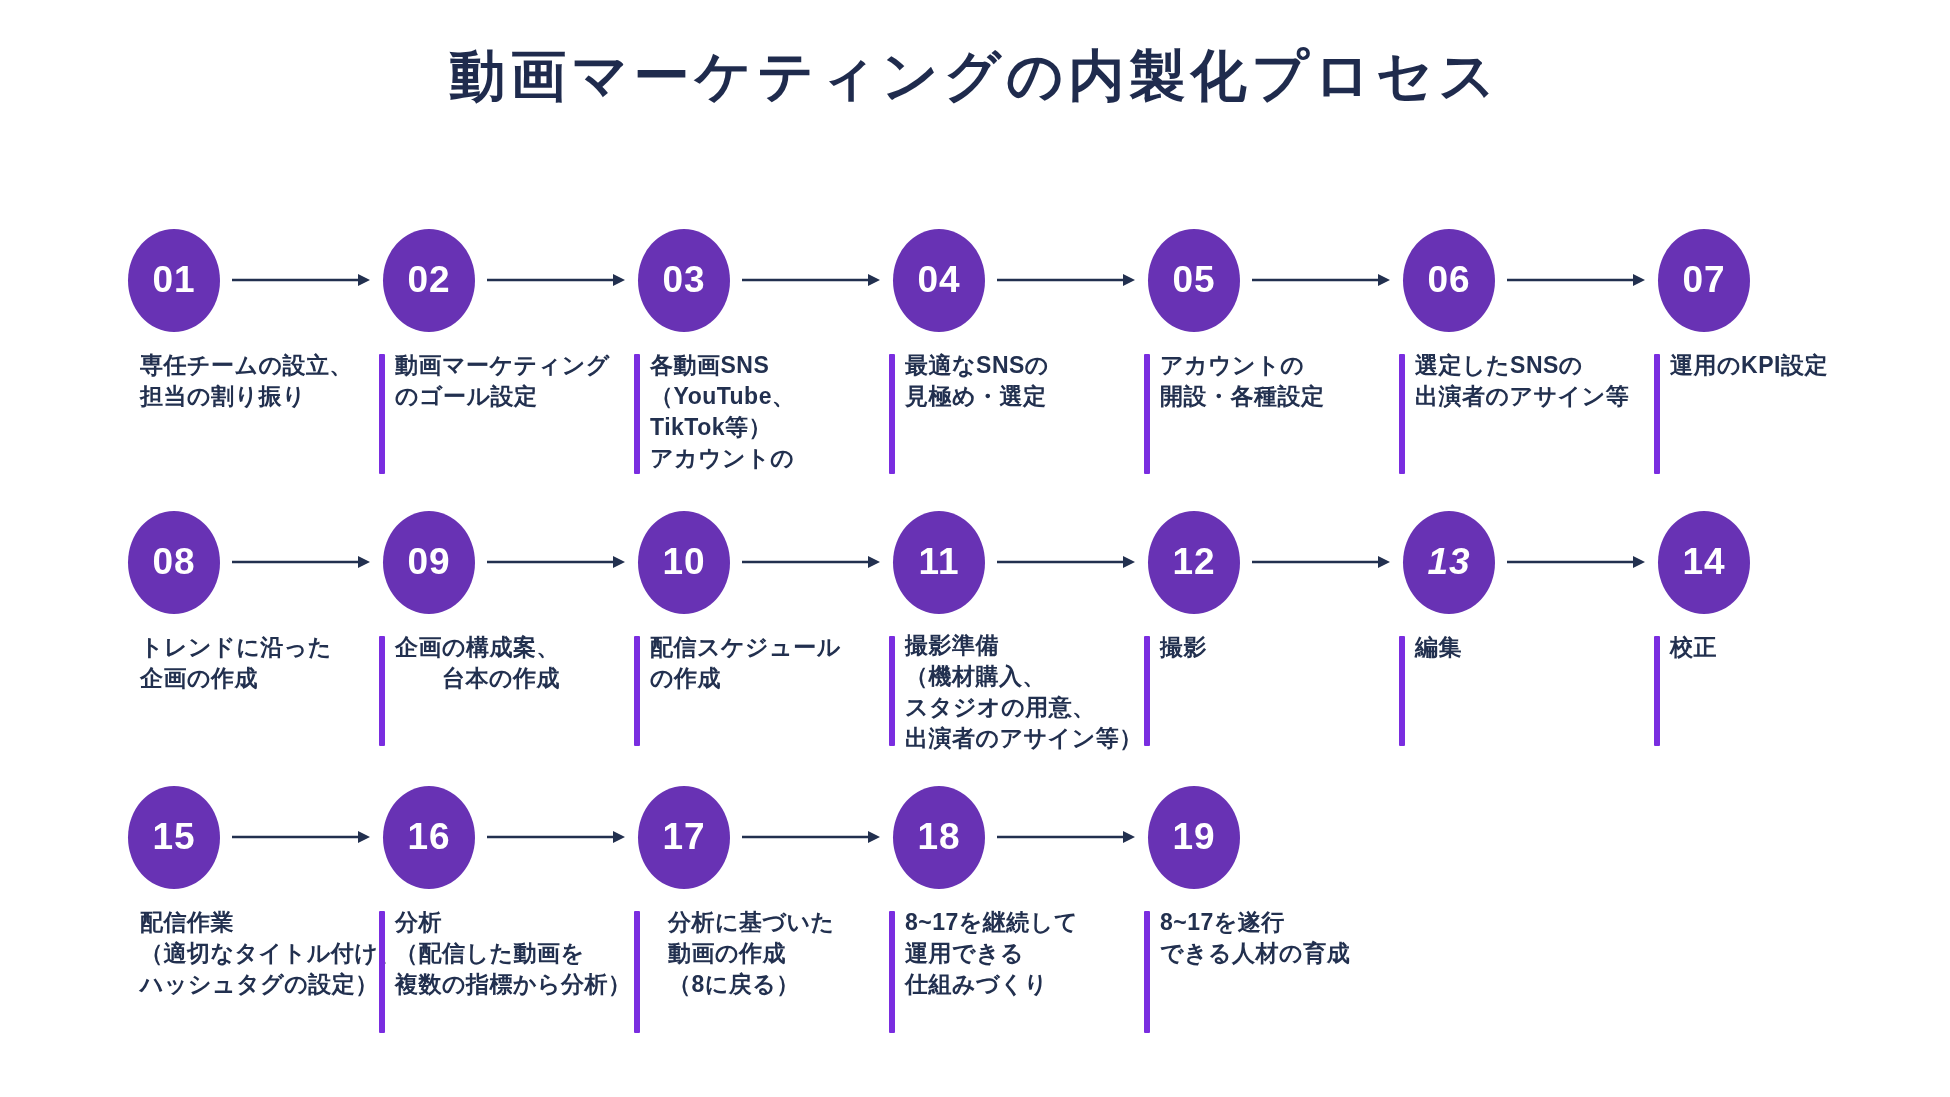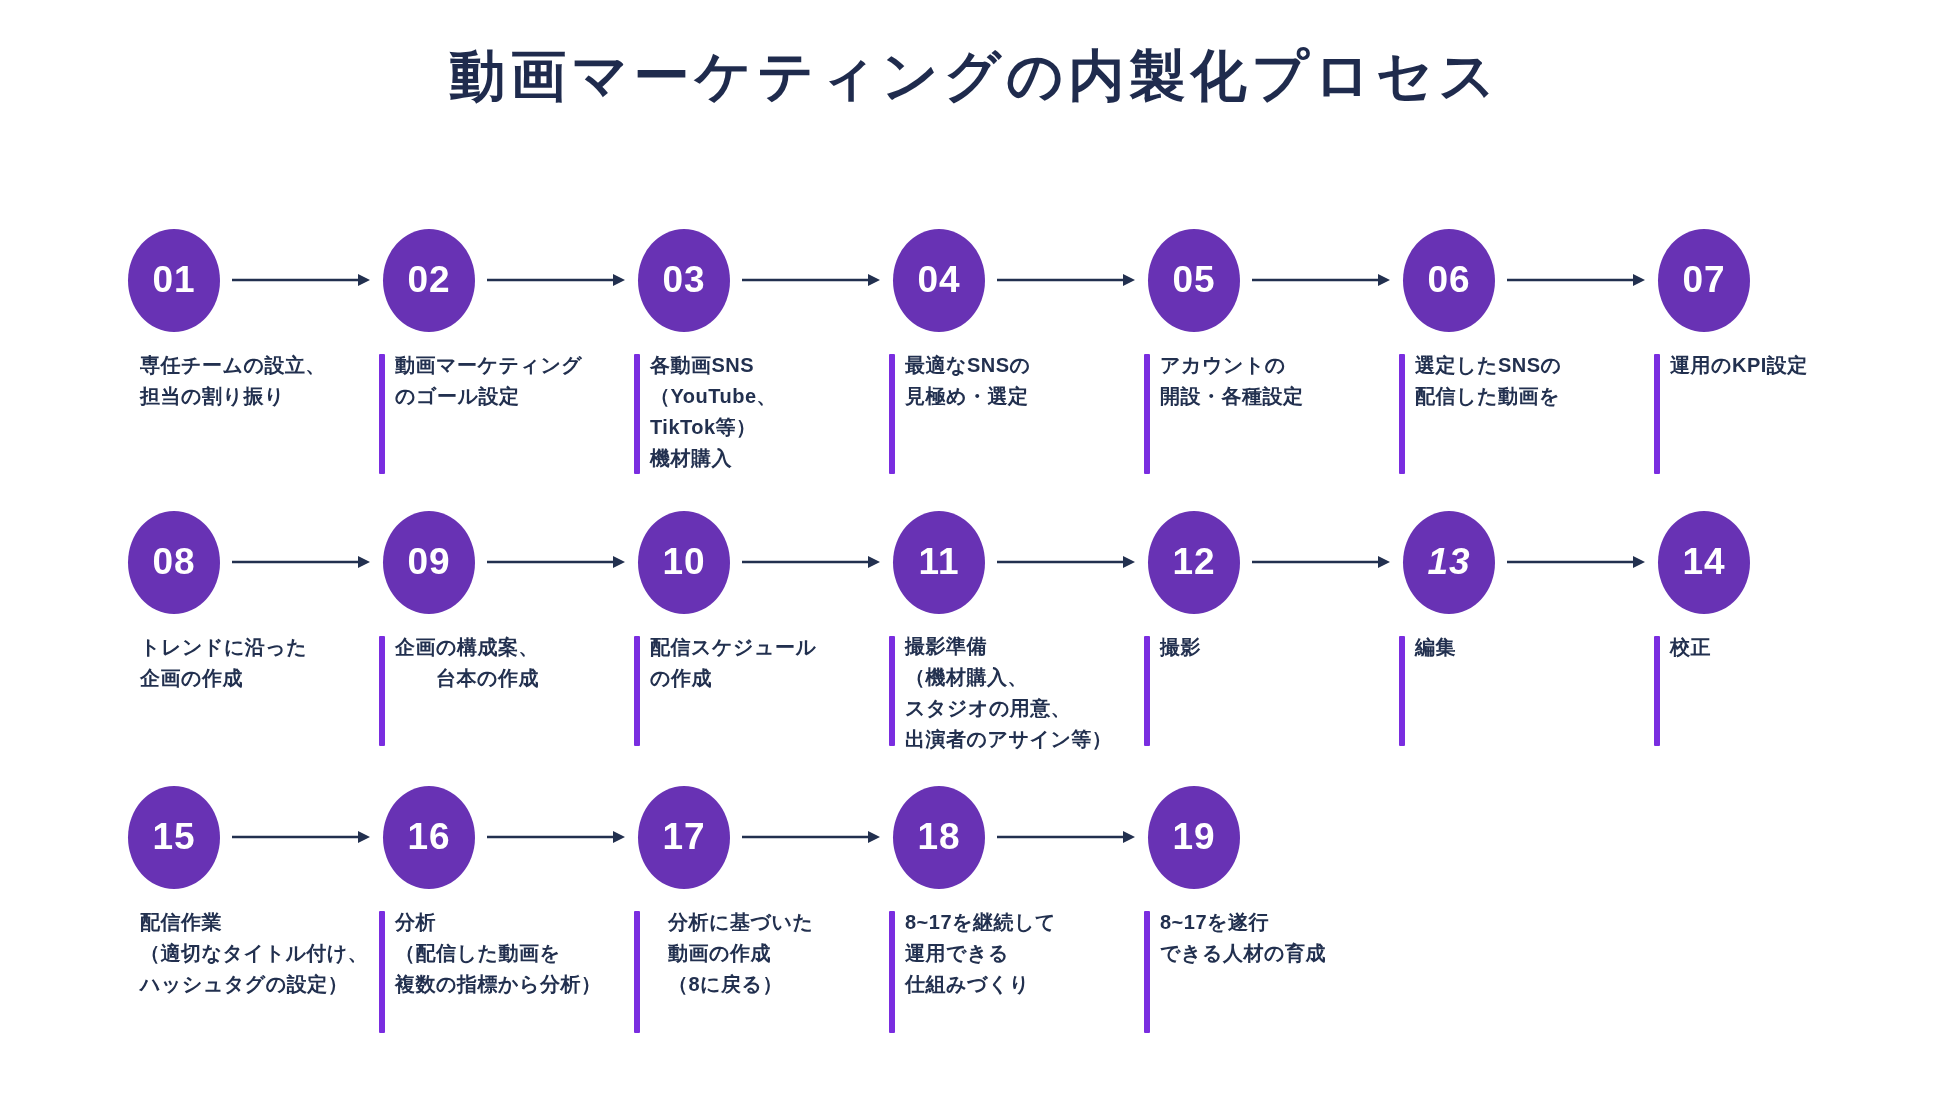--- a/index.html
+++ b/index.html
@@ -23,21 +23,21 @@
     background:var(--circle,#6832b4);
     display:flex;align-items:center;justify-content:center;
   }
   .circle .num{
     color:var(--circle-num,#ffffff);
     font-size:37px;font-weight:800;letter-spacing:1px;
   }
   .step-label{
     position:absolute;
     color:var(--text,#22304f);
-    font-size:20px;line-height:31px;font-weight:700;
+    font-size:23px;line-height:31px;font-weight:700;
     letter-spacing:0.5px;
     white-space:pre-line;
   }
   .bar{
     position:absolute;width:5.5px;
     background:var(--bar,#7a2de0);
     border-radius:1px;
   }
   .arrow{position:absolute;}
 </style>
@@ -70,21 +70,21 @@
         <span class="num">03</span>
       </div>
       <svg class="arrow" width="139" height="16" viewBox="0 0 139 16" style="left: 742px; top: 272px;">
         <line x1="0" y1="8" x2="127" y2="8" stroke="#22304f" stroke-width="2.6"></line>
         <polygon points="126,2 138,8 126,14" fill="#22304f"></polygon>
       </svg>
       <div class="bar" style="left: 634px; top: 354px; height: 120px;"></div>
       <div class="step-label" style="left: 650px; top: 350px;">各動画SNS
 （YouTube、
 TikTok等）
-機材購入</div>
+アカウントの</div>
       <div class="circle" style="left: 893px; top: 228.5px; width: 92px; height: 103px;">
         <span class="num">04</span>
       </div>
       <svg class="arrow" width="139" height="16" viewBox="0 0 139 16" style="left: 997px; top: 272px;">
         <line x1="0" y1="8" x2="127" y2="8" stroke="#22304f" stroke-width="2.6"></line>
         <polygon points="126,2 138,8 126,14" fill="#22304f"></polygon>
       </svg>
       <div class="bar" style="left: 889px; top: 354px; height: 120px;"></div>
       <div class="step-label" style="left: 905px; top: 350px;">最適なSNSの
 見極め・選定</div>
@@ -100,21 +100,21 @@
 開設・各種設定</div>
       <div class="circle" style="left: 1403px; top: 228.5px; width: 92px; height: 103px;">
         <span class="num">06</span>
       </div>
       <svg class="arrow" width="139" height="16" viewBox="0 0 139 16" style="left: 1507px; top: 272px;">
         <line x1="0" y1="8" x2="127" y2="8" stroke="#22304f" stroke-width="2.6"></line>
         <polygon points="126,2 138,8 126,14" fill="#22304f"></polygon>
       </svg>
       <div class="bar" style="left: 1399px; top: 354px; height: 120px;"></div>
       <div class="step-label" style="left: 1415px; top: 350px;">選定したSNSの
-配信した動画を</div>
+出演者のアサイン等</div>
       <div class="circle" style="left: 1658px; top: 228.5px; width: 92px; height: 103px;">
         <span class="num">07</span>
       </div>
       <div class="bar" style="left: 1654px; top: 354px; height: 120px;"></div>
       <div class="step-label" style="left: 1670px; top: 350px;">運用のKPI設定</div>
       <div class="circle" style="left: 128px; top: 510.5px; width: 92px; height: 103px;">
         <span class="num">08</span>
       </div>
       <svg class="arrow" width="139" height="16" viewBox="0 0 139 16" style="left: 232px; top: 554px;">
         <line x1="0" y1="8" x2="127" y2="8" stroke="#22304f" stroke-width="2.6"></line>

